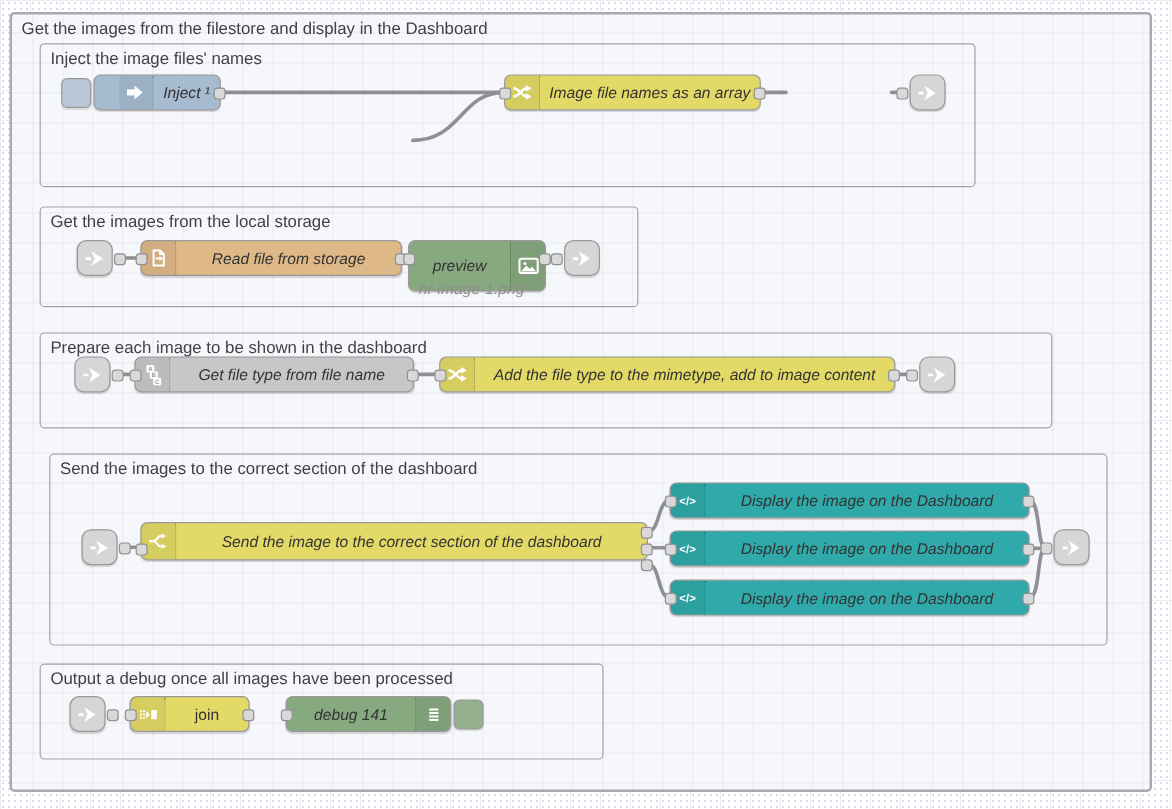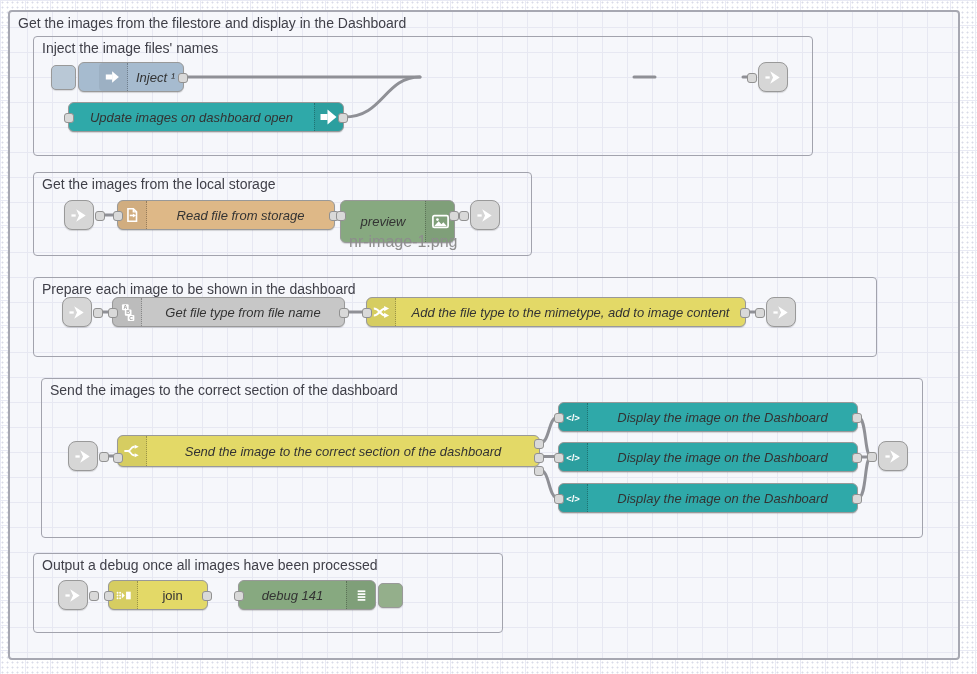--- a/index.html
+++ b/index.html
@@ -40,21 +40,21 @@
   }
   .node-label.italic{font-style:italic;}
   .port{
     position:absolute;width:10px;height:10px;background:#d9d9d9;
     border:1.5px solid #919191;border-radius:3px;box-sizing:border-box;z-index:4;
   }
   .node-button{
     position:absolute;width:25px;height:25px;border:1.5px solid #999;
     border-radius:5px;box-sizing:border-box;z-index:3;box-shadow:0 1px 1px rgba(0,0,0,0.12);
   }
-  .node-status{position:absolute;font-size:16px;color:#8d8d8d;white-space:nowrap;z-index:3;}
+  .node-status{position:absolute;font-size:13px;color:#8d8d8d;white-space:nowrap;z-index:3;font-style:italic;}
 </style>
 </head>
 <body>
 
 <div id="canvas" style="width: 977px; height: 674px;">
     <div class="group outer" style="left: 8px; top: 10px; width: 952px; height: 650px;">
       <span class="group-label">Get the images from the filestore and display in the Dashboard</span>
     </div>
     <div class="group" style="left: 33px; top: 36px; width: 780px; height: 120px;">
       <span class="group-label">Inject the image files' names</span>
@@ -94,28 +94,30 @@
       <div class="icon-region left">
         <svg viewBox="0 0 20 20" width="18" height="18">
           <rect x="2" y="7.2" width="7" height="5.6" fill="#fff"></rect>
           <path d="M9 3.5 L16.5 10 L9 16.5 Z" fill="#fff"></path>
         </svg>
       </div>
       <span class="node-label italic">Inject ¹</span>
       <div class="port" style="right: -5px; top: 10px;"></div>
       <div class="node-button" style="background: rgb(185, 200, 214); top: 1.5px; left: -28px;"></div>
     </div>
-    <div class="node" style="left: 68px; top: 102px; width: 276px; height: 30px; background: rgb(47, 169, 169);">
-      <div class="icon-region right">
-        <svg viewBox="0 0 20 20" width="20" height="20">
-          <rect x="1.5" y="7" width="7" height="6" fill="#fff"></rect>
-          <path d="M8.5 2.5 L17.5 10 L8.5 17.5 Z" fill="#fff"></path>
-        </svg>
-      </div>
-      <span class="node-label italic">Update images on dashboard open</span>
+    <div class="node" style="left: 420px; top: 62px; width: 214px; height: 30px; background: rgb(227, 217, 103);">
+      <div class="icon-region left">
+        <svg viewBox="0 0 20 20" width="18" height="18">
+          <path d="M2 6.2 C8 6.2 9.5 13.8 14.5 13.8" stroke="#fff" stroke-width="2.2" fill="none"></path>
+          <path d="M2 13.8 C8 13.8 9.5 6.2 14.5 6.2" stroke="#fff" stroke-width="2.2" fill="none"></path>
+          <path d="M13.5 10.8 L19 13.8 L13.5 16.8 Z" fill="#fff"></path>
+          <path d="M13.5 3.2 L19 6.2 L13.5 9.2 Z" fill="#fff"></path>
+        </svg>
+      </div>
+      <span class="node-label italic">Image file names as an array</span>
       <div class="port" style="left: -5px; top: 10px;"></div>
       <div class="port" style="right: -5px; top: 10px;"></div>
     </div>
     <div class="node link-node" style="left: 758px; top: 62px; width: 30px; height: 30px; background: rgb(214, 214, 214);">
       <div style="display: flex; align-items: center; justify-content: center;">
         <svg viewBox="0 0 20 20" width="19" height="19">
           <path d="M1.5 10 H6" stroke="#fff" stroke-width="2.4" fill="none"></path>
           <path d="M6.5 3.5 L16.5 10 L6.5 16.5 L9.5 10 Z" fill="#fff"></path>
         </svg>
       </div>

